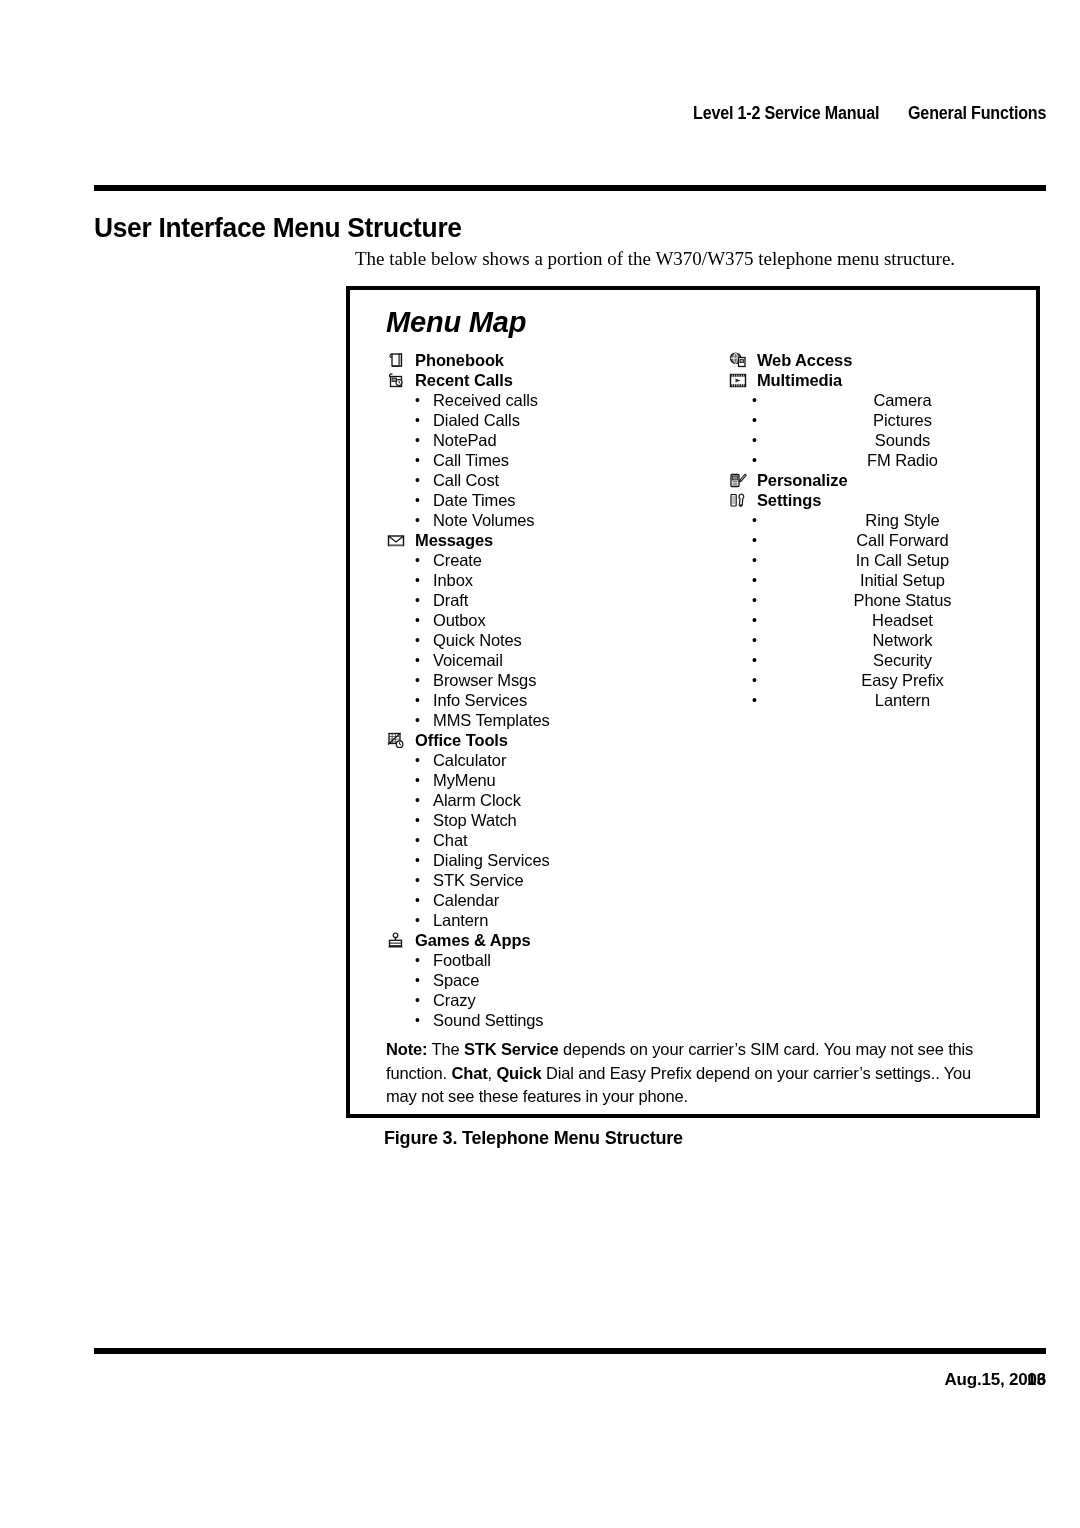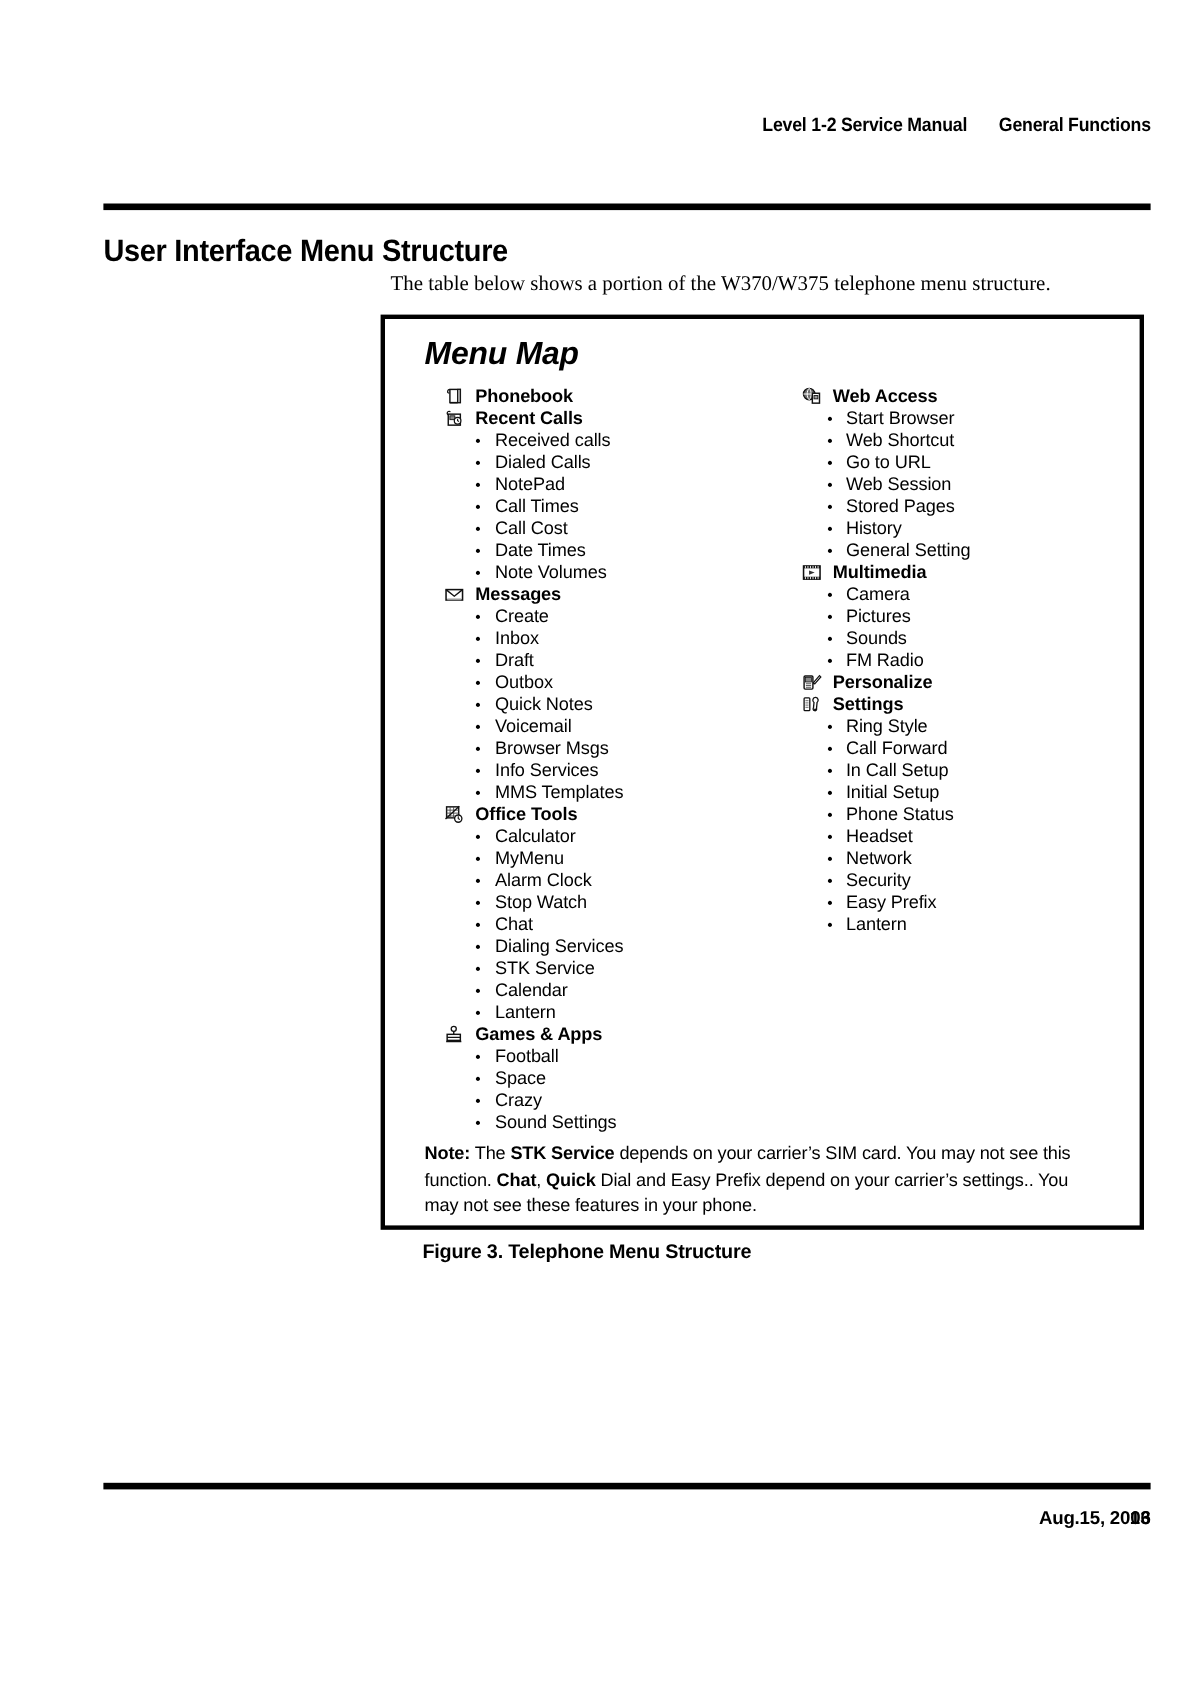--- a/index.html
+++ b/index.html
@@ -96,22 +96,22 @@
   .columns {
     position: absolute;
     left: 0;
     top: 60px;
     width: 100%;
     display: flex;
   }
   .col {
     box-sizing: border-box;
   }
-  .col.left  { width: 360px; padding-left: 53px; }
-  .col.right { width: 334px; padding-left: 22px; }
+  .col.left  { width: 360px; padding-left: 36px; }
+  .col.right { width: 334px; padding-left: 22px; text-align: center; }
 
   
   .group-head {
     display: flex;
     align-items: center;
     height: 20px;
     margin-top: 0px;
   }
   .group-head .gh-label {
     font-size: 16.5px;
@@ -330,29 +330,20 @@
           <span class="icon">
             <svg width="20" height="19" viewBox="0 0 20 19">
               <circle cx="7.6" cy="7.2" r="5.2" fill="#6e6e6e" stroke="#111" stroke-width="1.2"></circle>
               <path d="M2.4 7.2 H12.8 M7.6 2 C5.2 4.2 5.2 10.2 7.6 12.4 M7.6 2 C10 4.2 10 10.2 7.6 12.4" stroke="#fff" stroke-width="0.9" fill="none"></path>
               <rect x="10.5" y="6.5" width="6.5" height="9" fill="#fff" stroke="#111" stroke-width="1.3"></rect>
               <rect x="12" y="8.6" width="3.5" height="3" fill="#9a9a9a" stroke="#111" stroke-width="0.8"></rect>
             </svg>
           </span>
           <span class="gh-label">Web Access</span>
         </div>
-        <ul class="items">
-          <li>Start Browser</li>
-          <li>Web Shortcut</li>
-          <li>Go to URL</li>
-          <li>Web Session</li>
-          <li>Stored Pages</li>
-          <li>History</li>
-          <li>General Setting</li>
-        </ul>
         <div class="group-head">
           <span class="icon">
             <svg width="20" height="19" viewBox="0 0 20 19">
               <rect x="2.5" y="3.5" width="15" height="12" fill="#fff" stroke="#111" stroke-width="1.4"></rect>
               <rect x="2.5" y="3.5" width="15" height="2.2" fill="#111"></rect>
               <rect x="2.5" y="13.3" width="15" height="2.2" fill="#111"></rect>
               <path d="M4.2 3.5 V5.7 M6.5 3.5 V5.7 M8.8 3.5 V5.7 M11.1 3.5 V5.7 M13.4 3.5 V5.7 M15.7 3.5 V5.7" stroke="#fff" stroke-width="0.8"></path>
               <path d="M4.2 13.3 V15.5 M6.5 13.3 V15.5 M8.8 13.3 V15.5 M11.1 13.3 V15.5 M13.4 13.3 V15.5 M15.7 13.3 V15.5" stroke="#fff" stroke-width="0.8"></path>
               <path d="M7.5 7.6 L12.6 9.4 L7.5 11.4 Z" fill="#333"></path>
             </svg>

